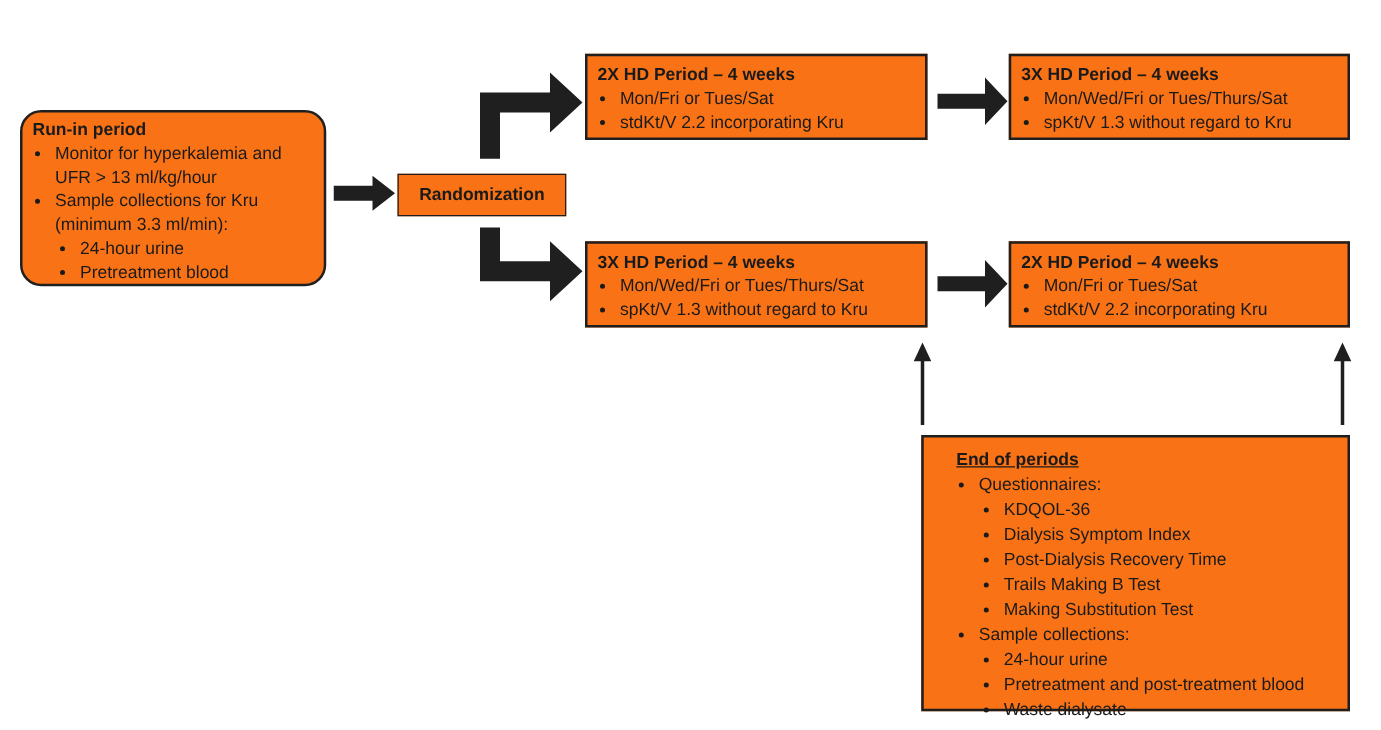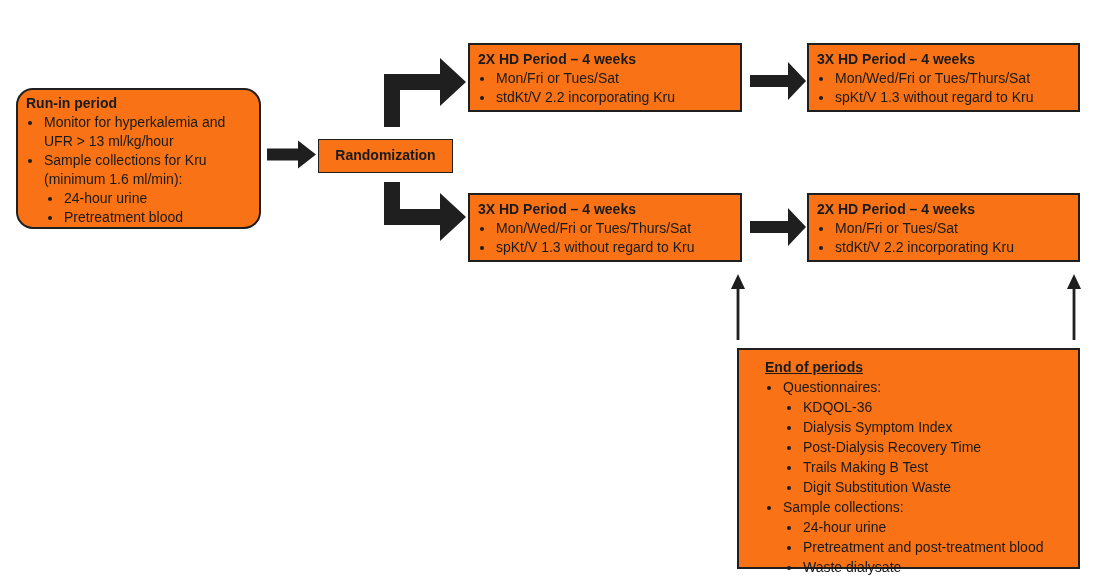--- a/index.html
+++ b/index.html
@@ -67,21 +67,21 @@
       <rect x="1072.6" y="285" width="2.8" height="55" fill="#1f1f1f"></rect>
       <polygon points="1067,289 1074,274 1081,289" fill="#1f1f1f"></polygon>
     </g>
   </svg>
 
   <div class="box box-run-in">
     <div class="title">Run-in period</div>
     <ul>
       <li>Monitor for hyperkalemia and UFR &gt; 13 ml/kg/hour</li>
       <li>
-        <span>Sample collections for Kru (minimum 1.6 ml/min):</span>
+        <span>Sample collections for Kru (minimum 3.3 ml/min):</span>
         <ul>
           <li>24-hour urine</li>
           <li>Pretreatment blood</li>
         </ul>
       </li>
     </ul>
   </div>
 
   <div class="box box-random">
     <span>Randomization</span>
@@ -122,21 +122,21 @@
   <div class="box box-end">
     <div class="title underline">End of periods</div>
     <ul>
       <li>
         <span>Questionnaires:</span>
         <ul>
           <li>KDQOL-36</li>
           <li>Dialysis Symptom Index</li>
           <li>Post-Dialysis Recovery Time</li>
           <li>Trails Making B Test</li>
-          <li>Digit Substitution Waste</li>
+          <li>Making Substitution Test</li>
         </ul>
       </li>
       <li>
         <span>Sample collections:</span>
         <ul>
           <li>24-hour urine</li>
           <li>Pretreatment and post-treatment blood</li>
           <li>Waste dialysate</li>
         </ul>
       </li>

